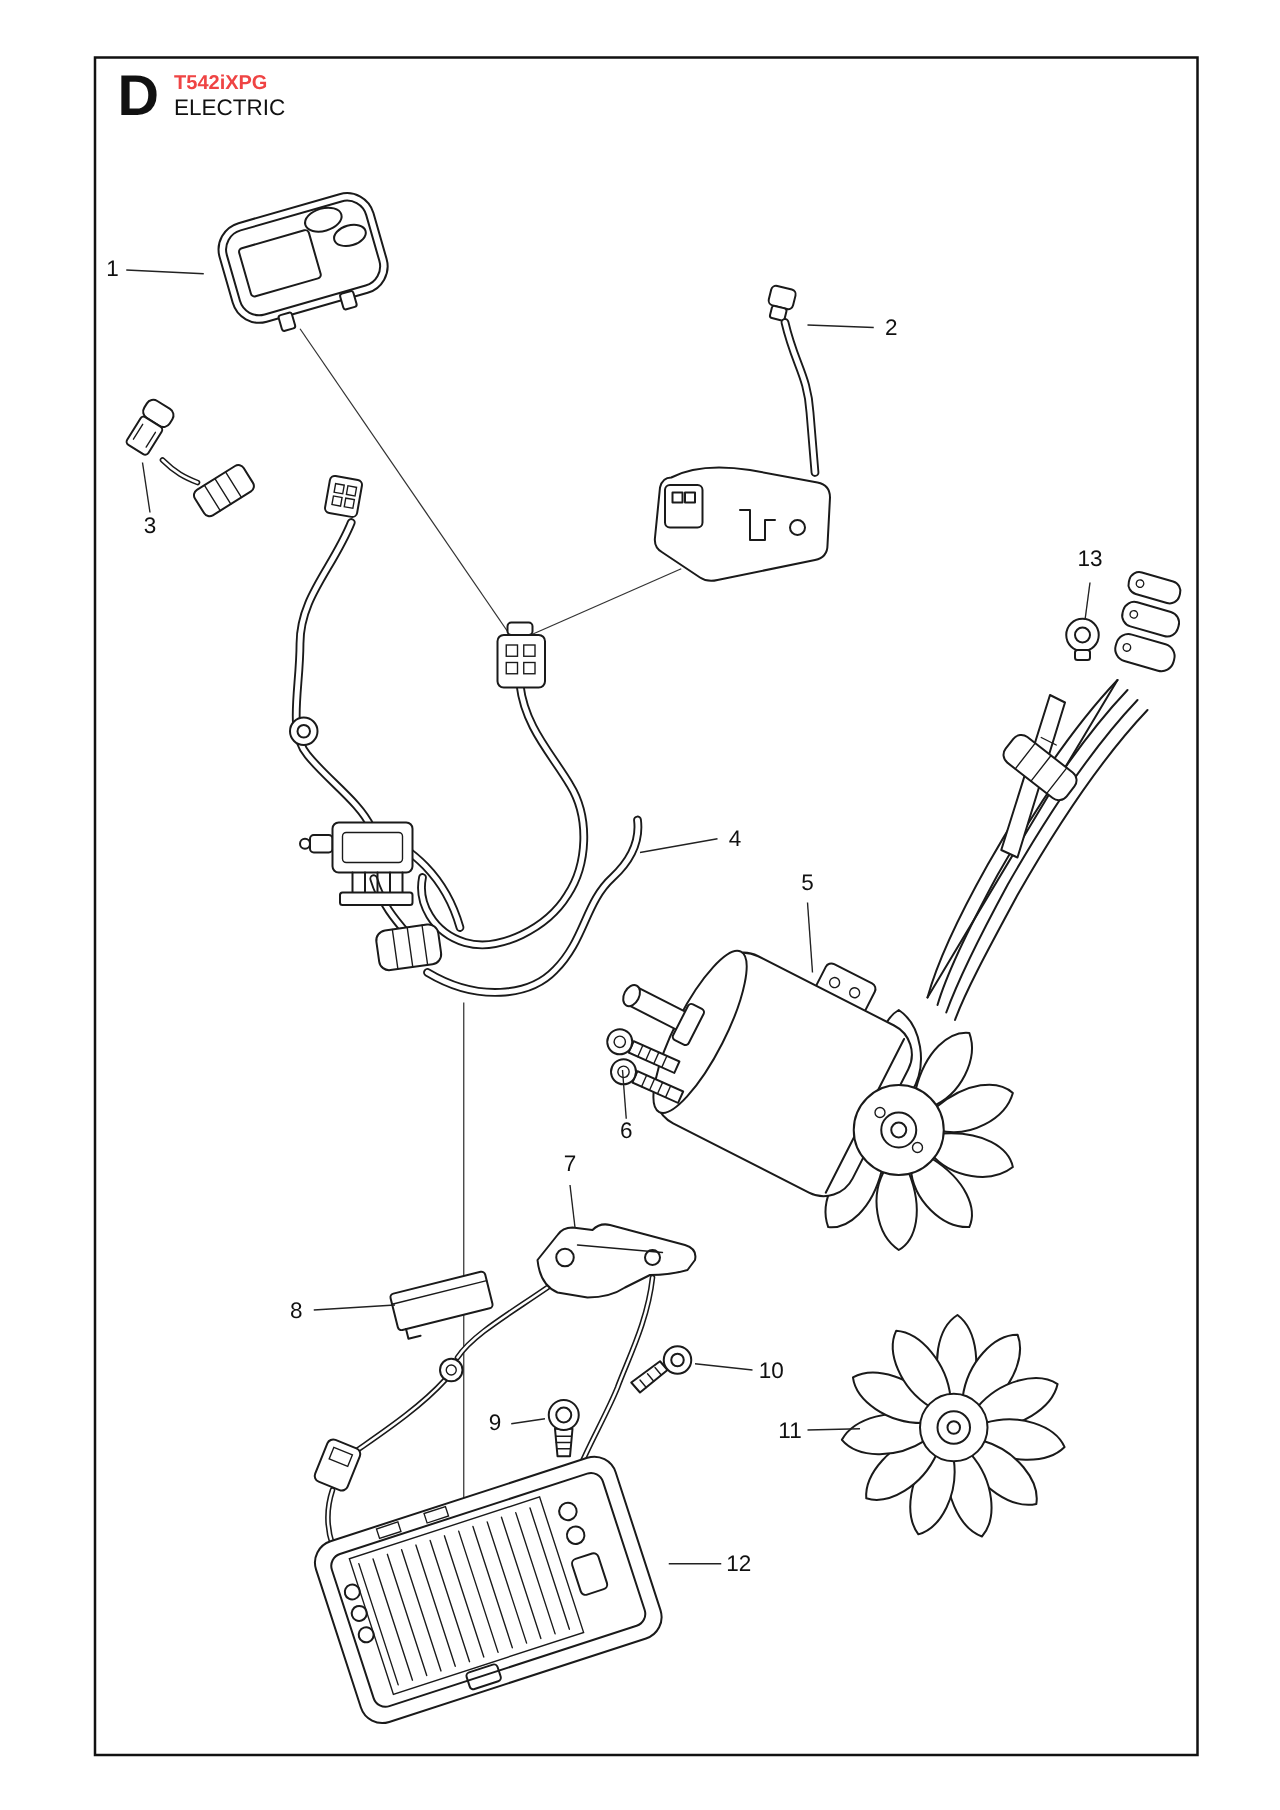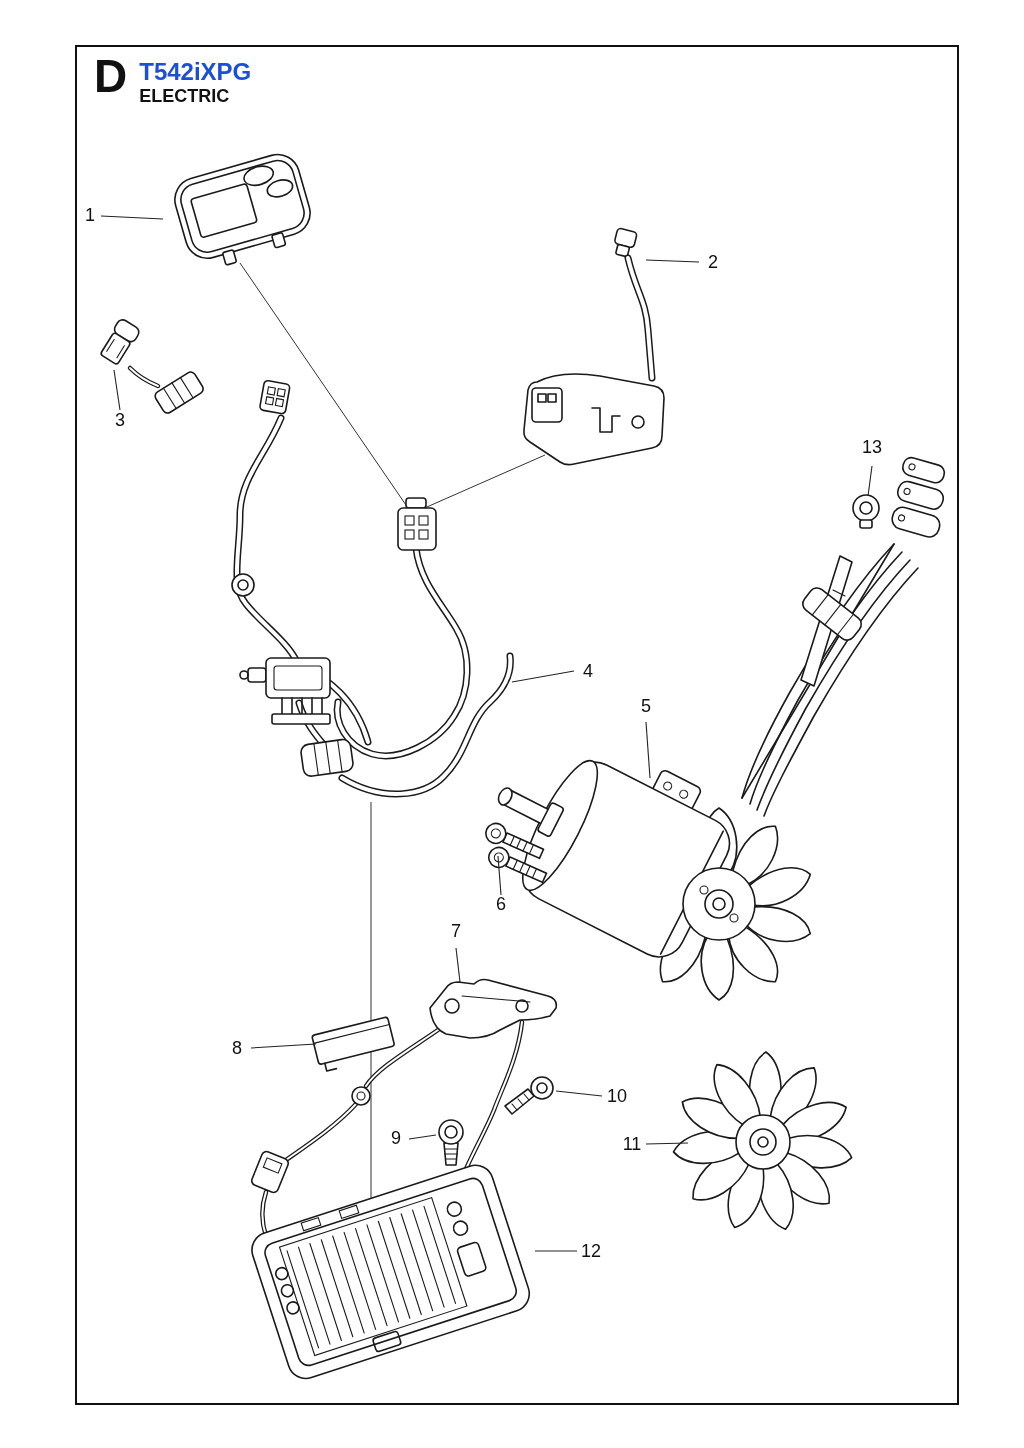--- a/index.html
+++ b/index.html
@@ -2,22 +2,22 @@
 <html><head>
 <meta charset="utf-8">
 <style>
   * { margin:0; padding:0; box-sizing:border-box; }
   html,body { width:1024px; height:1448px; background:#fff; font-family:"Liberation Sans", sans-serif; }
   .page { position:relative; width:1024px; height:1448px; background:#fff; overflow:hidden; }
   .frame { position:absolute; left:75px; top:45px; width:884px; height:1360px; border:2px solid #111; background:#fff; }
   .header { position:absolute; left:17px; top:8px; display:flex; gap:12px; align-items:flex-start; }
   .d-letter { font-size:46px; font-weight:bold; line-height:0.95; color:#111; }
   .title-block { padding-top:3px; }
-  .model { font-size:24px; font-weight:bold; color:#1d4ed8; line-height:1.15; }
-  .sect  { font-size:18px; font-weight:bold; color:#111; line-height:1.15; }
+  .model { font-size:16px; font-weight:bold; color:#ef4444; line-height:1.15; }
+  .sect  { font-size:18px; font-weight:normal; color:#111; line-height:1.15; }
   svg.diagram { position:absolute; left:0; top:0; display:block; }
 
   .ln    { fill:none; stroke:#1a1a1a; stroke-width:1.6; stroke-linecap:round; stroke-linejoin:round; }
   .ln1   { fill:none; stroke:#1a1a1a; stroke-width:1.1; stroke-linecap:round; }
   .fillw { fill:#fff; stroke:#1a1a1a; stroke-width:1.6; stroke-linejoin:round; }
   .tube-o{ fill:none; stroke:#1a1a1a; stroke-width:7;   stroke-linecap:round; }
   .tube-i{ fill:none; stroke:#fff;    stroke-width:4;   stroke-linecap:round; }
   .wire-o{ fill:none; stroke:#1a1a1a; stroke-width:4.5; stroke-linecap:round; }
   .wire-i{ fill:none; stroke:#fff;    stroke-width:2;   stroke-linecap:round; }
   .thin  { fill:none; stroke:#333; stroke-width:1; }

